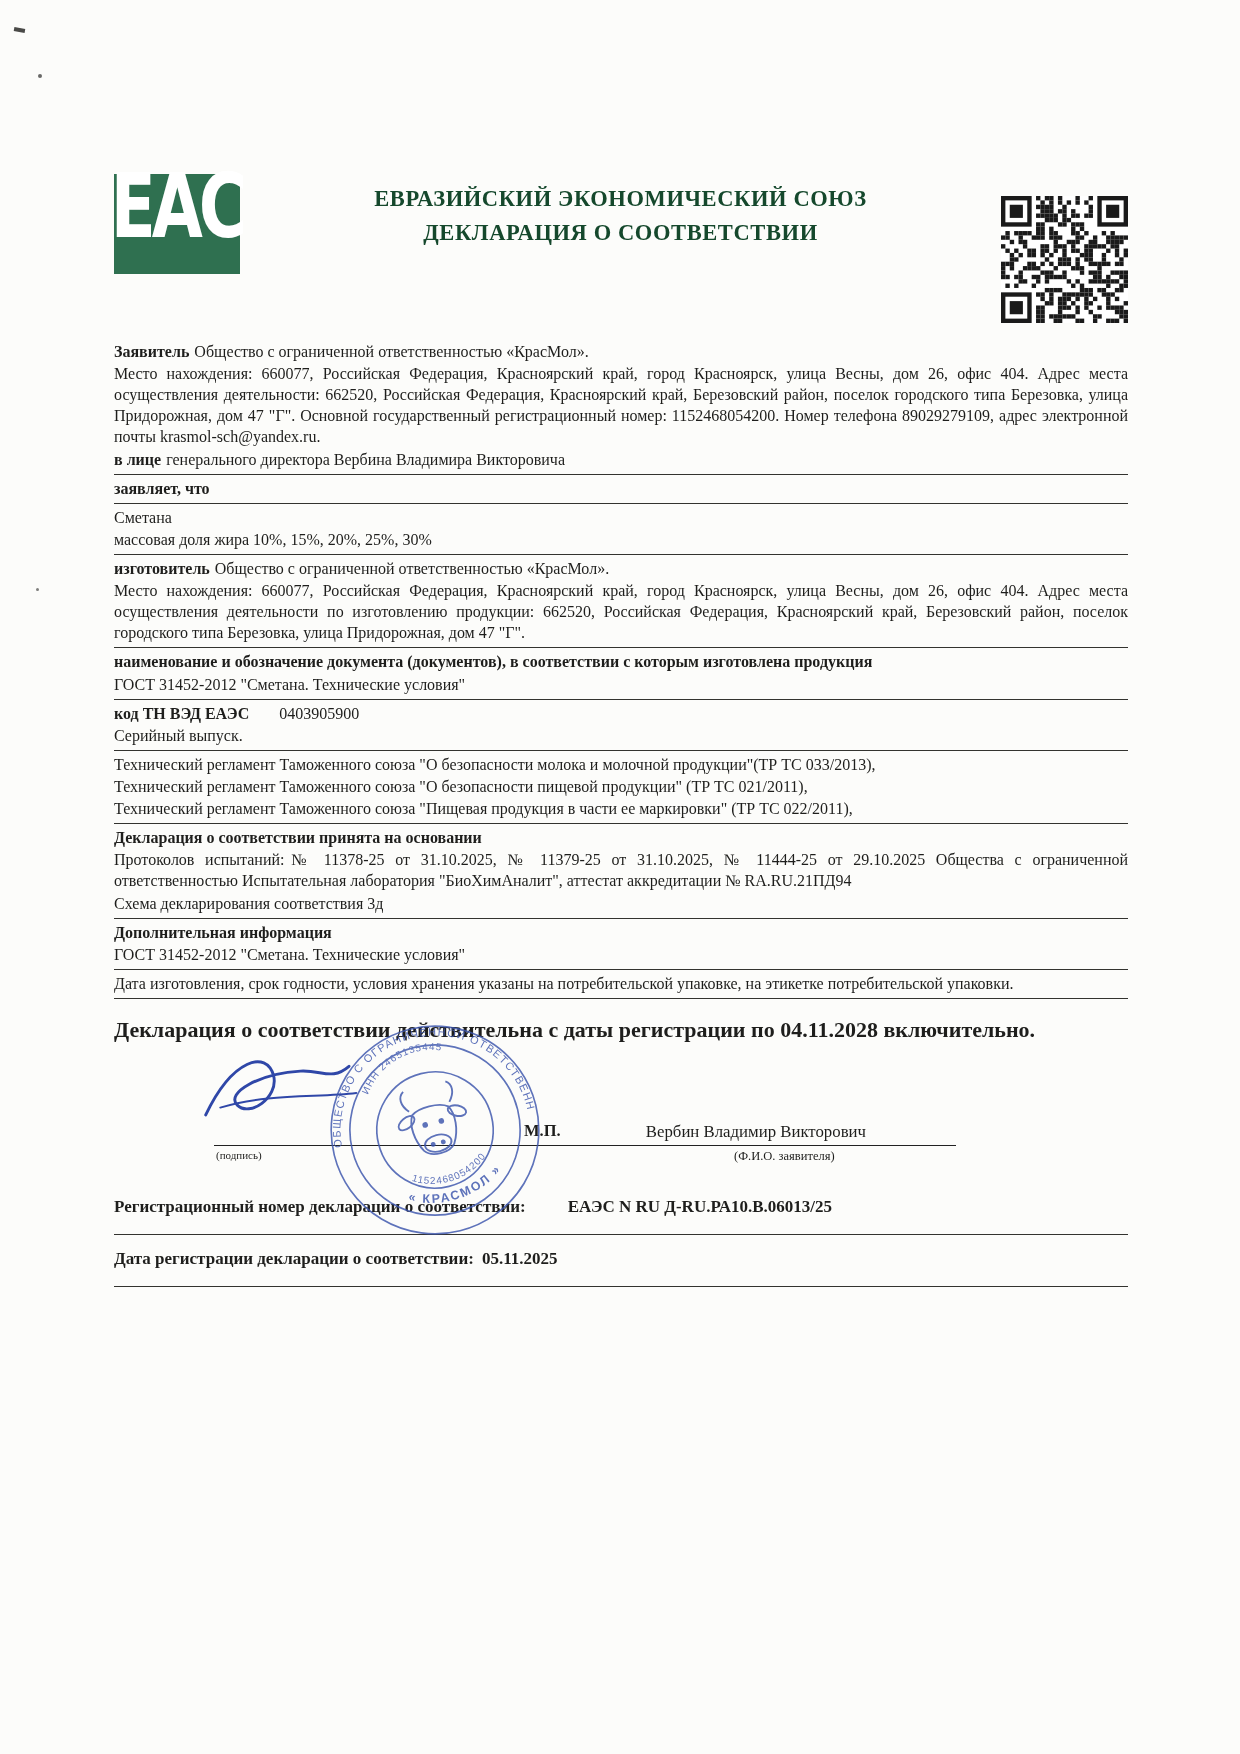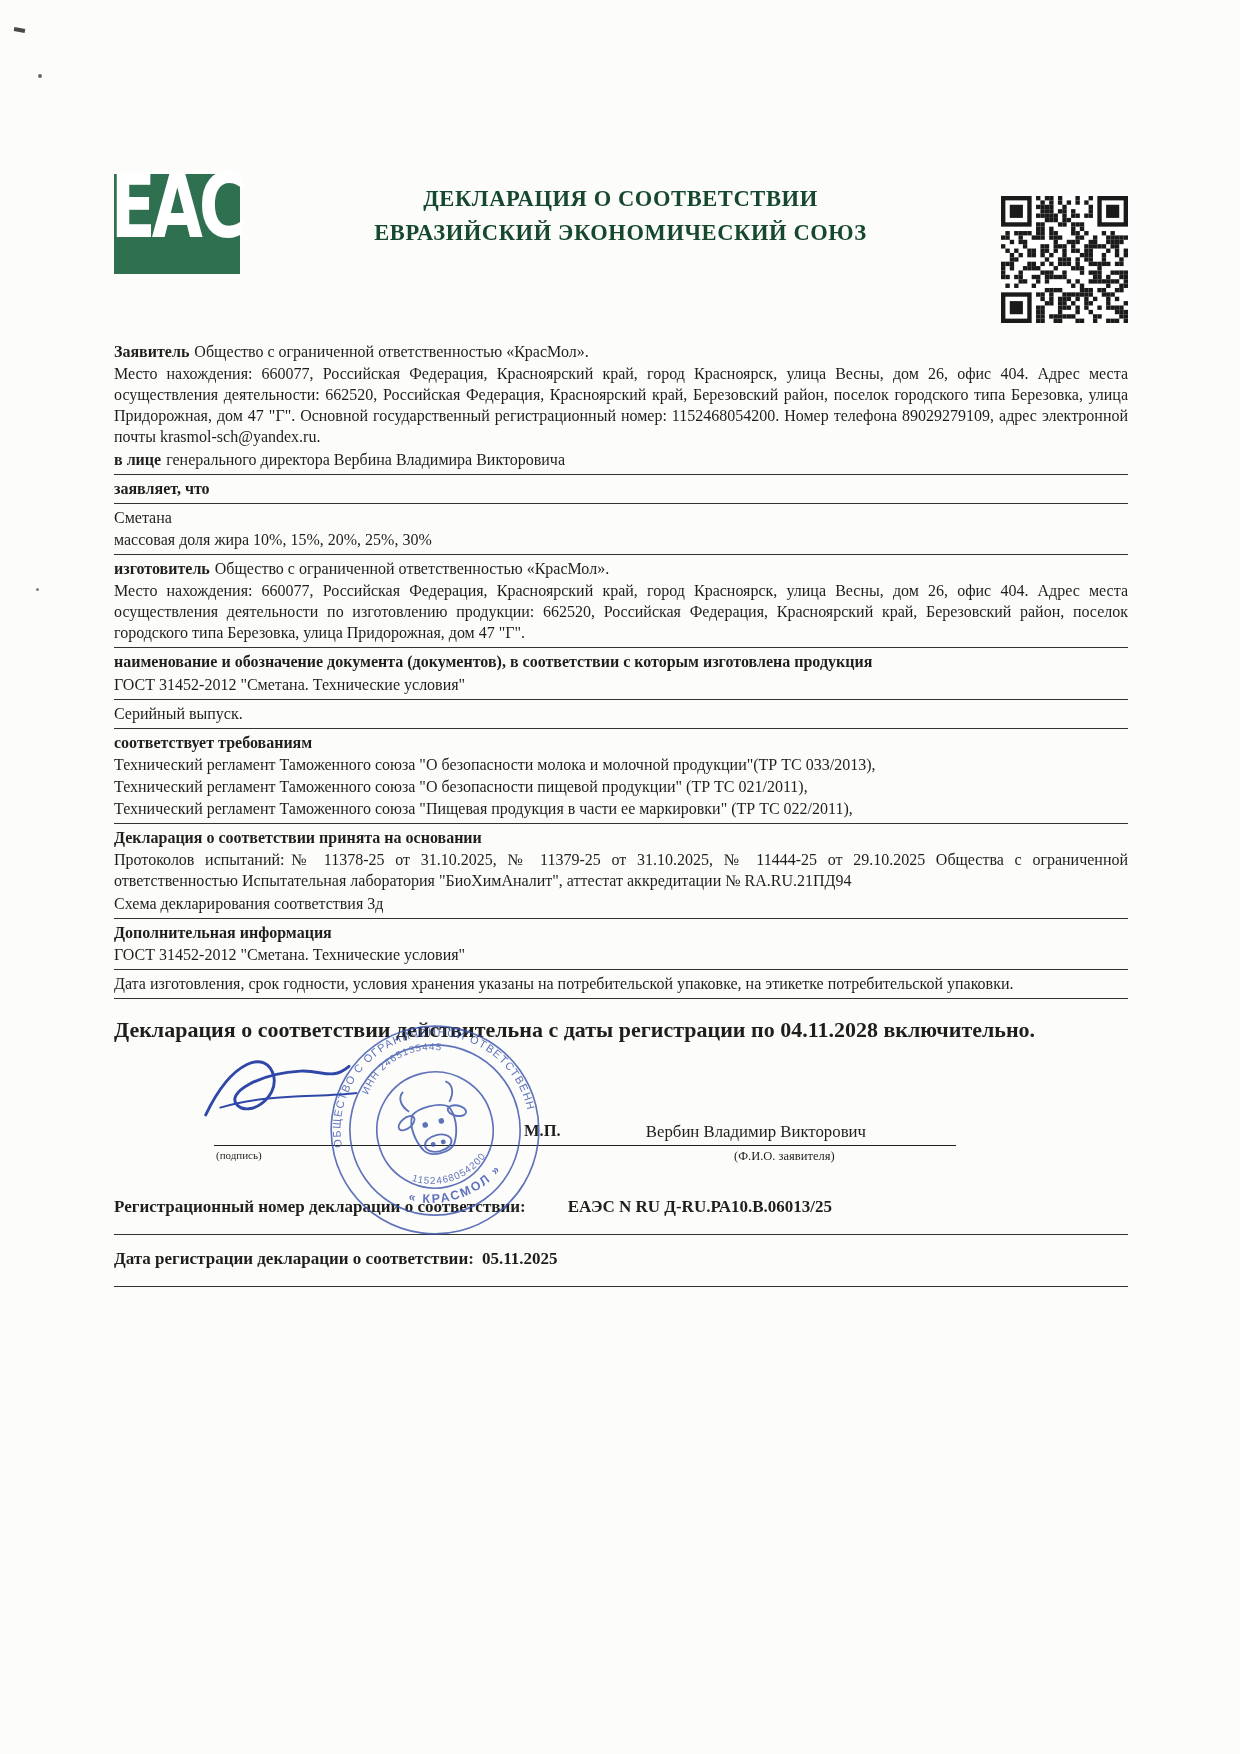--- a/index.html
+++ b/index.html
@@ -66,22 +66,22 @@
   <div class="speck s2"></div>
   <div class="speck s3"></div>
 
   <div class="content">
 
     <div class="header">
       <div class="eac-box">
         <span>ЕАС</span>
       </div>
       <div class="title-wrap">
+        <div class="title-line">ЕВРАЗИЙСКИЙ ЭКОНОМИЧЕСКИЙ СОЮЗ</div>
         <div class="title-line">ДЕКЛАРАЦИЯ О СООТВЕТСТВИИ</div>
-        <div class="title-line">ЕВРАЗИЙСКИЙ ЭКОНОМИЧЕСКИЙ СОЮЗ</div>
       </div>
       <div class="qr"><svg width="127" height="127">
             <rect x="0" y="0" width="127" height="127" fill="#ffffff"></rect>
             <rect x="35.03448275862069" y="0" width="4.379310344827586" height="4.379310344827586" fill="#1a1a1a"></rect>
             <rect x="43.793103448275865" y="0" width="4.379310344827586" height="4.379310344827586" fill="#1a1a1a"></rect>
             <rect x="48.17241379310345" y="0" width="4.379310344827586" height="4.379310344827586" fill="#1a1a1a"></rect>
             <rect x="56.93103448275862" y="0" width="4.379310344827586" height="4.379310344827586" fill="#1a1a1a"></rect>
             <rect x="74.44827586206897" y="0" width="4.379310344827586" height="4.379310344827586" fill="#1a1a1a"></rect>
             <rect x="87.58620689655173" y="0" width="4.379310344827586" height="4.379310344827586" fill="#1a1a1a"></rect>
             <rect x="39.41379310344828" y="4.379310344827586" width="4.379310344827586" height="4.379310344827586" fill="#1a1a1a"></rect>
@@ -419,24 +419,24 @@
     <div class="rule"></div>
 
     <p class="row"><span class="lbl">изготовитель</span><span>Общество с ограниченной ответственностью «КрасМол».</span></p>
     <p class="row just">Место нахождения: 660077, Российская Федерация, Красноярский край, город Красноярск, улица Весны, дом 26, офис 404. Адрес места осуществления деятельности по изготовлению продукции: 662520, Российская Федерация, Красноярский край, Березовский район, поселок городского типа Березовка, улица Придорожная, дом 47 "Г".</p>
     <div class="rule"></div>
 
     <p class="row b">наименование и обозначение документа (документов), в соответствии с которым изготовлена продукция</p>
     <p class="row">ГОСТ 31452-2012  "Сметана. Технические условия"</p>
     <div class="rule"></div>
 
+    <p class="row"><span class="b">код ТН ВЭД ЕАЭС</span><span class="tnved-val">0403905900</span></p>
     <p class="row">Серийный выпуск.</p>
     <div class="rule"></div>
 
-    <p class="row b">соответствует требованиям</p>
     <p class="row">Технический регламент Таможенного союза "О безопасности молока и молочной продукции"(ТР ТС 033/2013),</p>
     <p class="row">Технический регламент Таможенного союза "О безопасности пищевой продукции" (ТР ТС 021/2011),</p>
     <p class="row">Технический регламент Таможенного союза "Пищевая продукция в части ее маркировки" (ТР ТС 022/2011),</p>
     <div class="rule"></div>
 
     <p class="row b">Декларация о соответствии принята на основании</p>
     <p class="row just">Протоколов испытаний:№ 11378-25 от 31.10.2025, № 11379-25 от 31.10.2025, № 11444-25 от 29.10.2025 Общества с ограниченной ответственностью Испытательная лаборатория "БиоХимАналит", аттестат аккредитации № RA.RU.21ПД94</p>
     <p class="row">Схема декларирования соответствия 3д</p>
     <div class="rule"></div>
 

